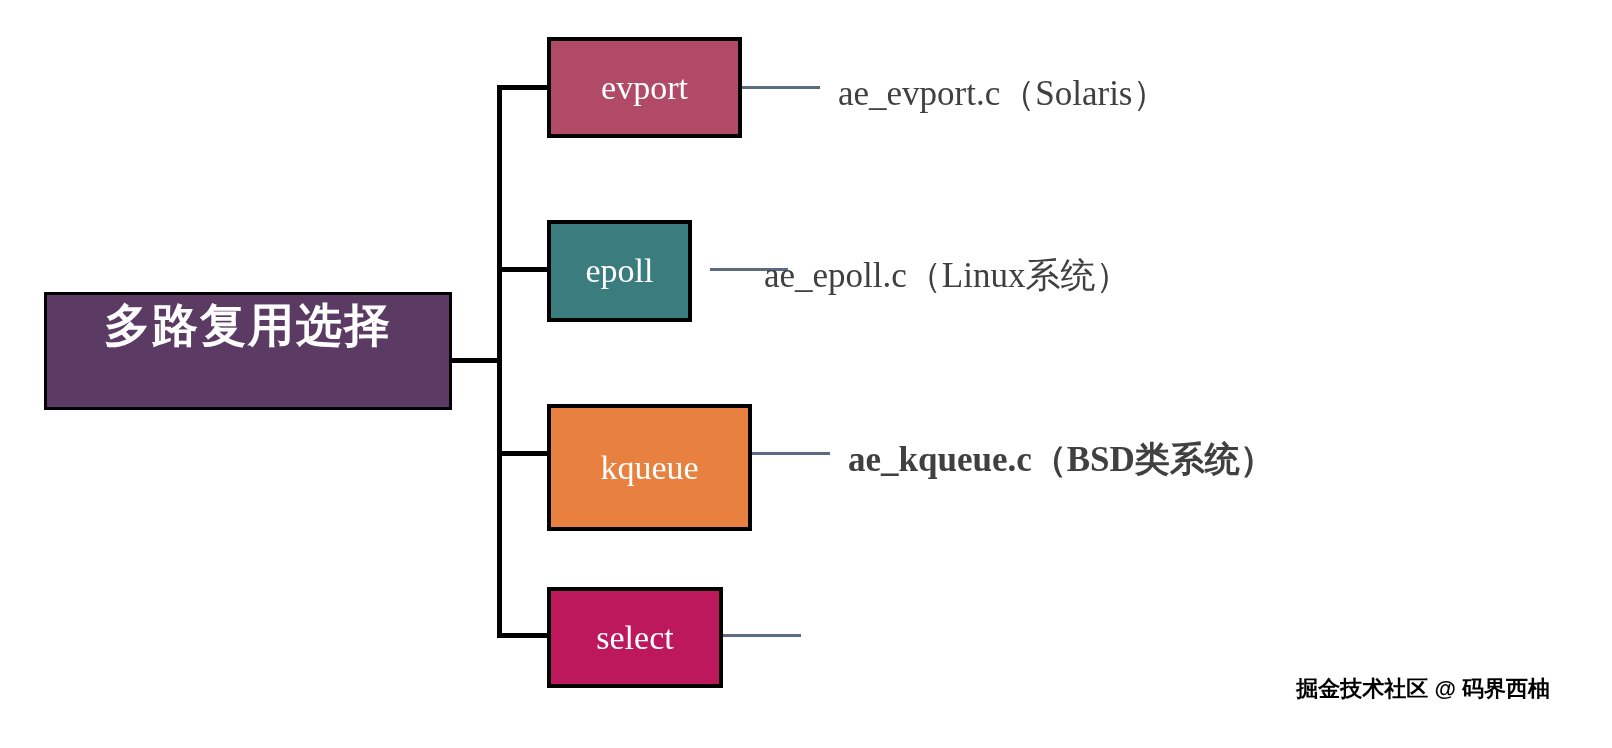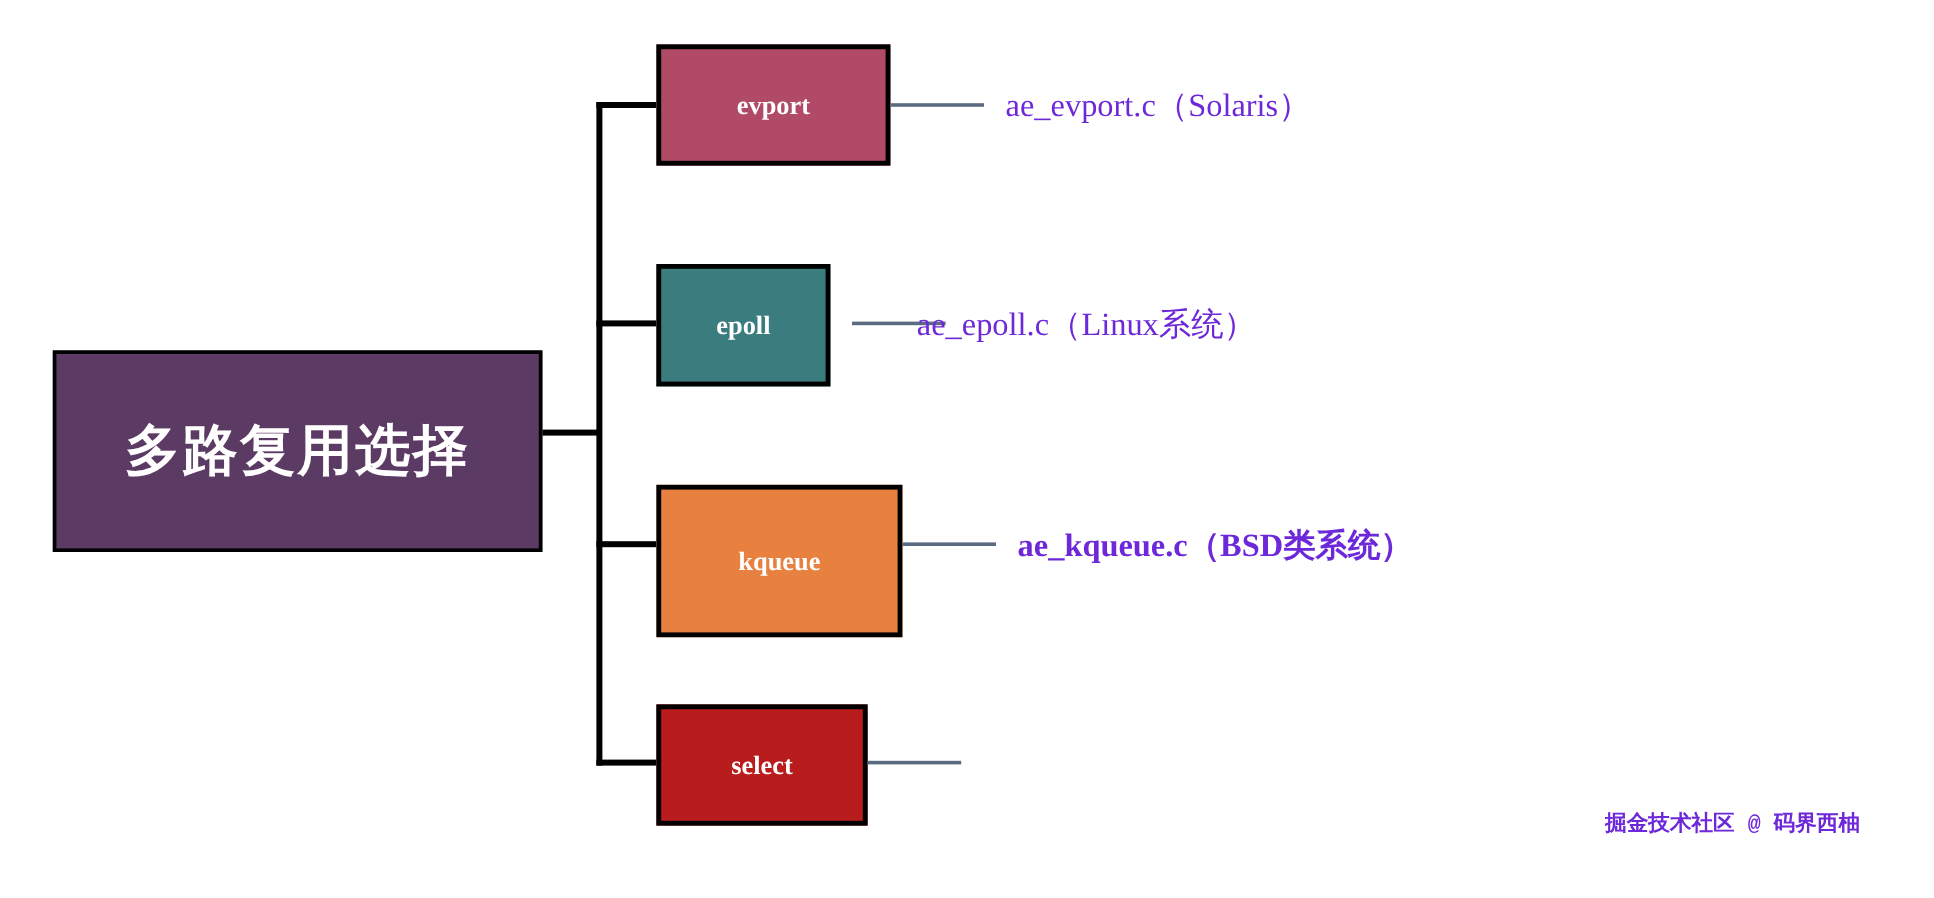--- a/index.html
+++ b/index.html
@@ -15,25 +15,24 @@
     overflow: hidden;
     font-family: "Liberation Serif", serif;
   }
 
   
   .root-box {
     position: absolute;
     left: 44px;
     top: 292px;
     width: 408px;
-    height: 168px;
+    height: 118px;
     border: 3px solid #000000;
     box-sizing: border-box;
     display: flex;
-    align-items: center;
     justify-content: center;
   }
   .root-box span {
     color: #ffffff;
     font-family: "Liberation Sans", sans-serif;
     font-weight: bold;
     font-size: 46px;
     letter-spacing: 2px;
     white-space: nowrap;
   }
@@ -41,22 +40,22 @@
     position: absolute;
     border: 4px solid #000000;
     box-sizing: border-box;
     display: flex;
     align-items: center;
     justify-content: center;
   }
   .node-box span {
     color: #ffffff;
     font-family: "Liberation Serif", serif;
-    font-weight: bold;
-    font-size: 22px;
+    font-weight: normal;
+    font-size: 34px;
     white-space: nowrap;
   }
   .n-evport { left: 547px; top: 37px;  width: 195px; height: 101px; }
   .n-epoll  { left: 547px; top: 220px; width: 145px; height: 102px; }
   .n-kqueue { left: 547px; top: 404px; width: 205px; height: 127px; }
   .n-select { left: 547px; top: 587px; width: 176px; height: 101px; }
 
   
   .line { position: absolute; }
   .root-connector { left: 452px; top: 358px; width: 48px; height: 5px; background: #000000; }
@@ -71,38 +70,38 @@
   .link { height: 3px; width: 78px; background: #5b6b82; }
   .l-evport { left: 742px; top: 86px; }
   .l-epoll  { left: 710px; top: 268px; }
   .l-kqueue { left: 752px; top: 452px; }
   .l-select { left: 723px; top: 634px; }
 
   
   .desc {
     position: absolute;
     font-family: "Liberation Serif", serif;
-    font-size: 27px;
-    color: #6d28d9;
+    font-size: 35px;
+    color: #404040;
     white-space: nowrap;
   }
   .d-evport { left: 838px; top: 70px; }
   .d-epoll  { left: 764px; top: 252px; }
   .d-kqueue { left: 848px; top: 436px; font-weight: bold; }
   .d-select { left: 818px; top: 618px; }
 
   
   .watermark {
     position: absolute;
     right: 62px;
     top: 674px;
-    font-family: Liberation Mono, monospace;
+    font-family: Liberation Sans, sans-serif;
     font-weight: bold;
-    font-size: 18px;
-    color: #6d28d9;
+    font-size: 22px;
+    color: #000000;
     white-space: nowrap;
   }
 </style>
 </head>
 <body>
 
 <div class="diagram">
 
   <div class="root-box" style="background: rgb(91, 58, 100);">
     <span>多路复用选择</span>
@@ -127,20 +126,20 @@
   </div>
   <div class="line link l-epoll"></div>
   <div class="desc d-epoll">ae_epoll.c（Linux系统）</div>
 
   <div class="node-box n-kqueue" style="background: rgb(232, 129, 63);">
     <span>kqueue</span>
   </div>
   <div class="line link l-kqueue"></div>
   <div class="desc d-kqueue">ae_kqueue.c（BSD类系统）</div>
 
-  <div class="node-box n-select" style="background: #b91c1c;">
+  <div class="node-box n-select" style="background: #be185d;">
     <span>select</span>
   </div>
   <div class="line link l-select"></div>
 
   <div class="watermark">掘金技术社区 @ 码界西柚</div>
 
 </div>
 
 </body></html>

